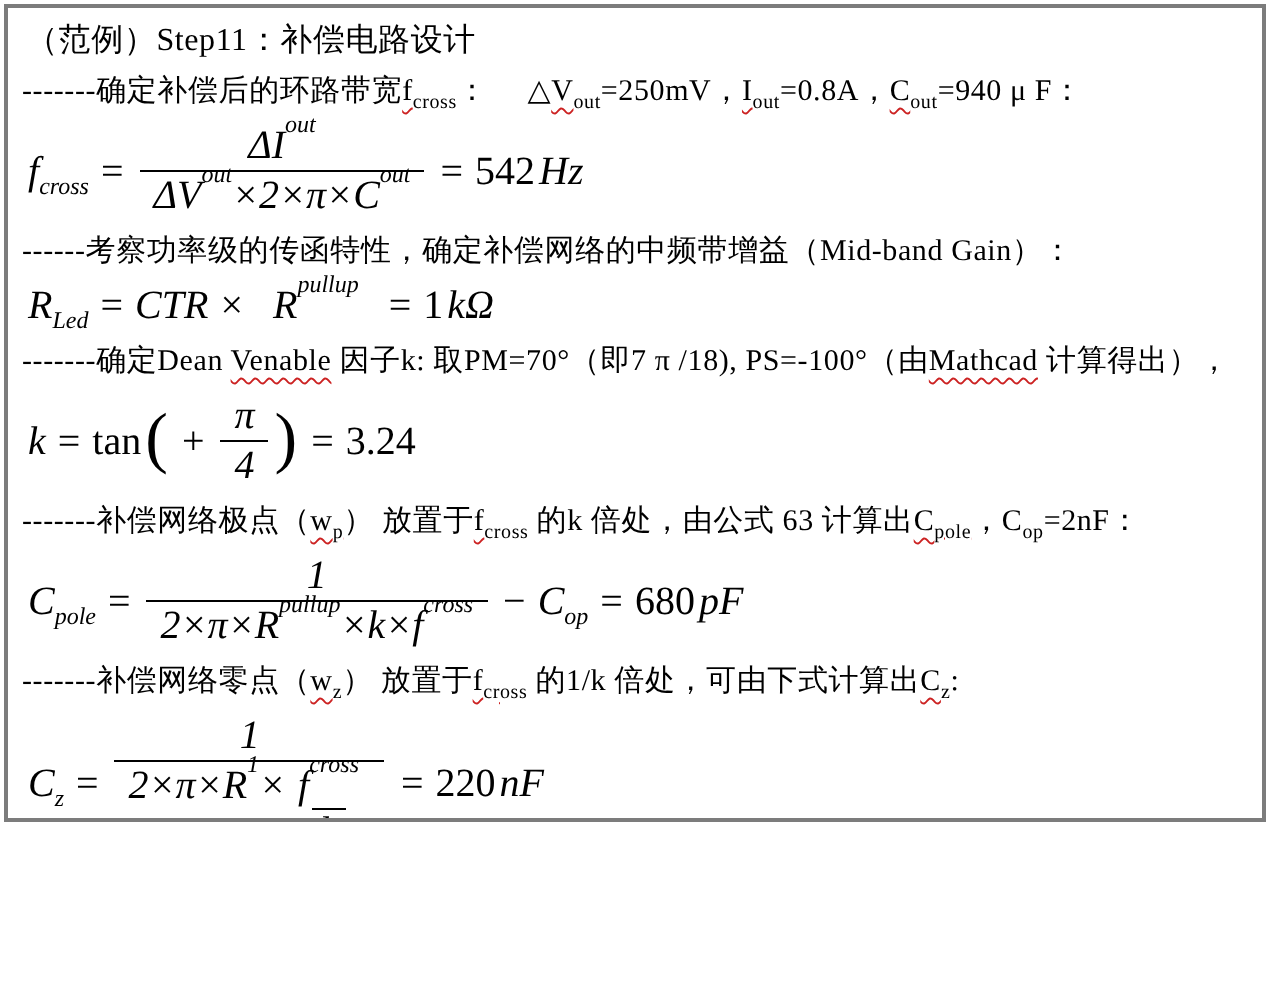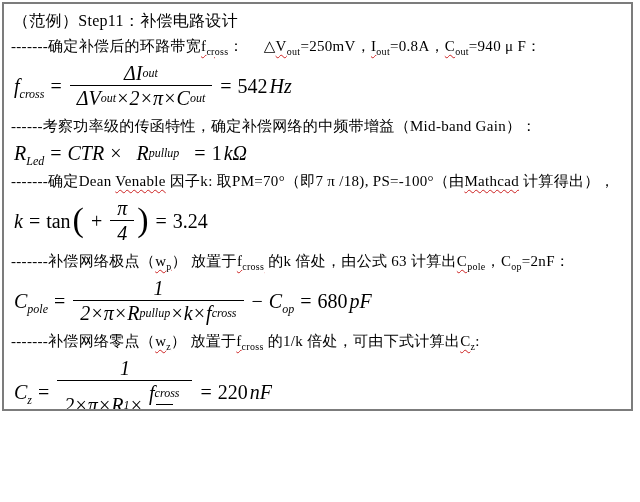--- a/index.html
+++ b/index.html
@@ -40,21 +40,21 @@
     margin:4px 0 6px 3px;
     line-height:1.1;
   }
   .formula .fsub { font-size:12px; font-style:italic; }
   .op  { font-style:normal; margin:0 6px; }
   .fn  { font-style:normal; margin-right:1px; }
   .res { font-style:normal; margin-right:2px; }
   .unit { }
   .frac { display:inline-flex; flex-direction:column; align-items:center; margin:0 2px; }
   .frac .num, .frac .den {
-    display:flex; align-items:center; justify-content:center;
+    display:flex; align-items:flex-start; justify-content:center;
     padding:1px 7px; white-space:nowrap;font-family:Liberation Serif, serif;
   }
   .frac .den { border-top:1.4px solid #000; }
   .frac.inner .num, .frac.inner .den { padding:0 4px; }
   .exp { font-size:12px; line-height:0; }
   .exp .xsub { font-size:8px; }
   .paren { font-style:normal; font-size:34px; font-weight:300; line-height:0.9; margin:0 1px; }
 </style>
 </head>
 <body>

